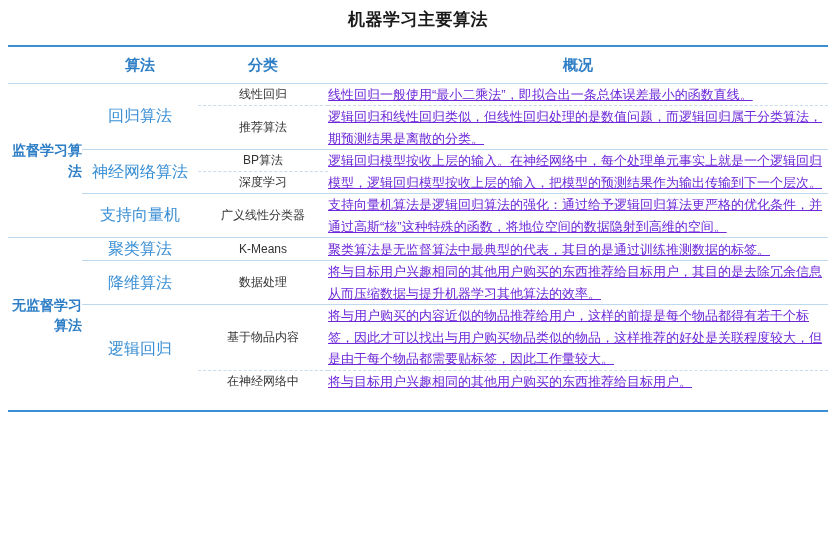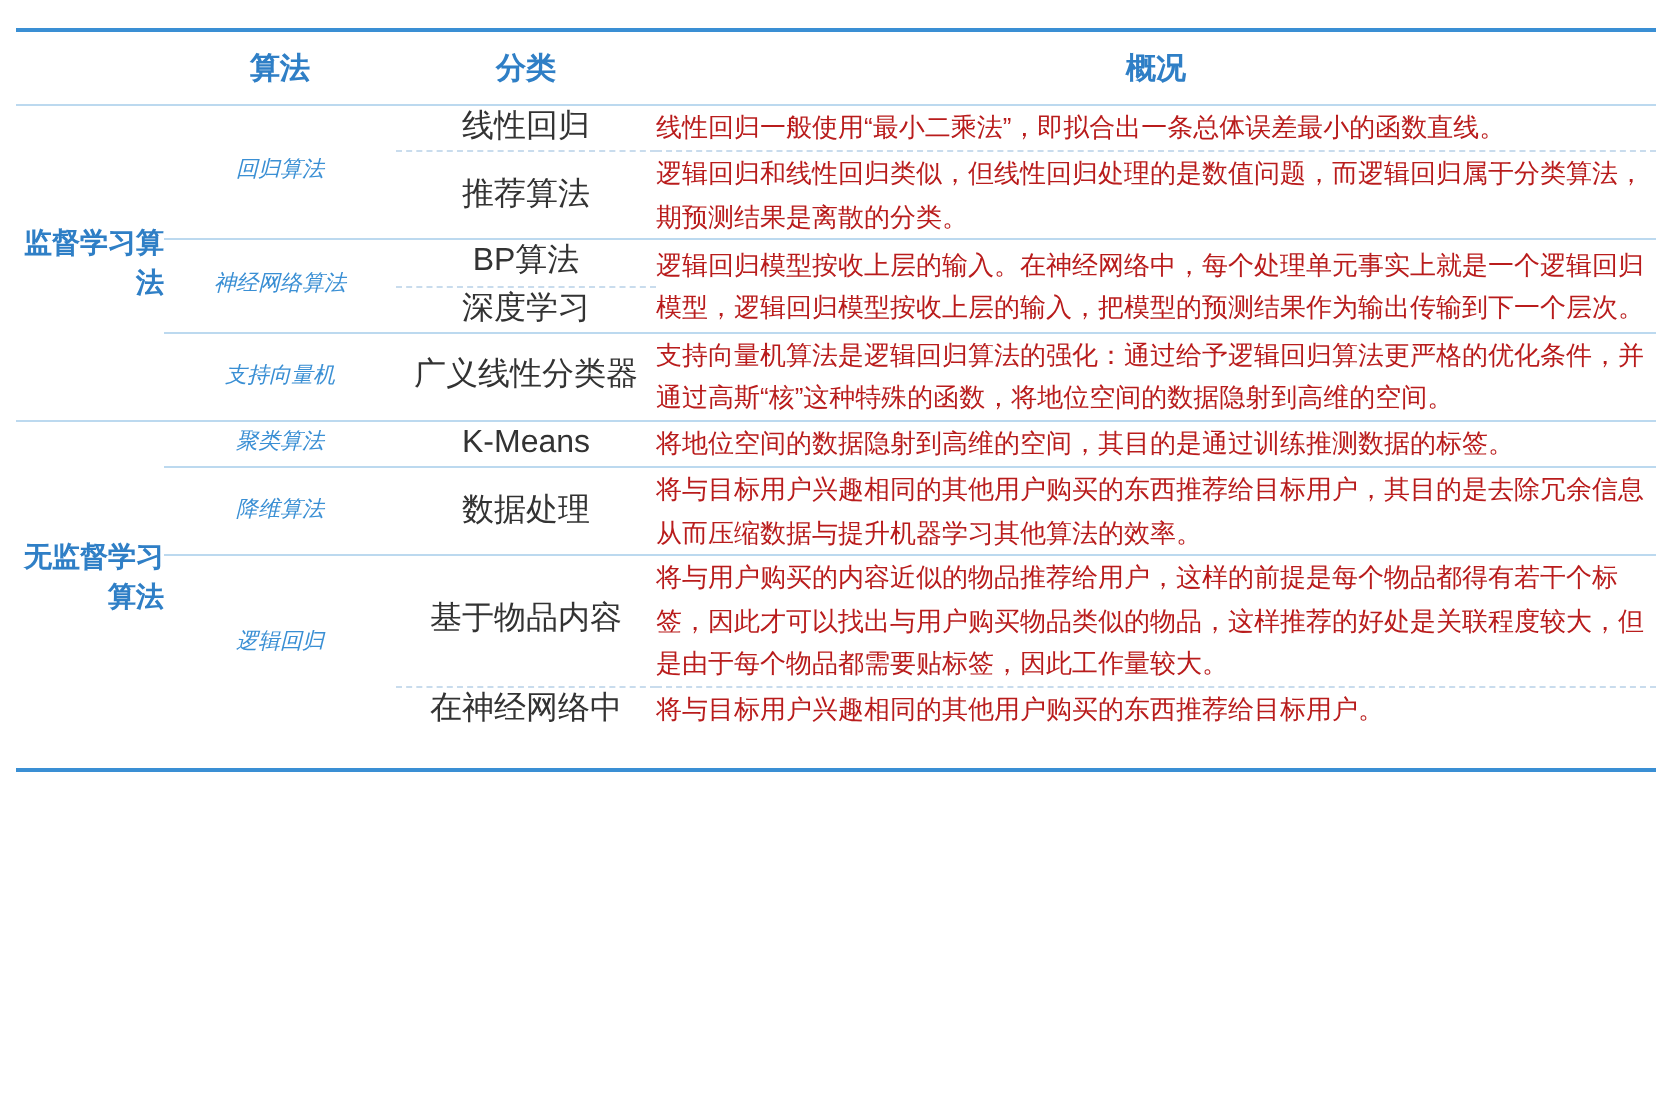--- a/index.html
+++ b/index.html
@@ -55,55 +55,56 @@
   .group-cell {
     text-align: right;
     font-size: 14px;
     font-weight: bold;
     color: #2f7fc6;
     line-height: 1.45;
     border-right: none;
   }
   .algo-cell {
     text-align: center;
-    font-size: 11px;
+    font-size: 16px;
     color: #3a8fd4;
     line-height: 1.4;
-    font-style: italic;
   }
   .class-cell {
     text-align: center;
-    font-size: 16px;
+    font-size: 12px;
     color: #333333;
     line-height: 1.4;
   }
   .desc-cell {
     font-size: 13px;
-    color: #b91c1c;
+    color: #6d28d9;
     line-height: 1.65;
     padding: 8px 6px 8px 10px;
     text-align: left;
+    text-decoration: underline;
   }
   .sep-dashed {
     border-top: 1px dashed #c9dced;
   }
   .sep-solid {
     border-top: 1px solid #bcd9ef;
   }
   .bottom-rule {
     width: 820px;
     margin: 0 auto;
     border-top: 2px solid #3a8fd4;
   }
 </style>
 </head>
 <body>
 
 <div class="page">
 
+  <div class="title">机器学习主要算法</div>
 
   <table class="ml-table">
     <colgroup>
       <col class="col-group">
       <col class="col-algo">
       <col class="col-class">
       <col class="col-desc">
     </colgroup>
     <tbody>
       <tr class="head-row">
@@ -134,21 +135,21 @@
       <tr>
         <td class="algo-cell sep-solid">支持向量机</td>
         <td class="class-cell sep-solid">广义线性分类器</td>
         <td class="desc-cell sep-solid">支持向量机算法是逻辑回归算法的强化：通过给予逻辑回归算法更严格的优化条件，并通过高斯“核”这种特殊的函数，将地位空间的数据隐射到高维的空间。</td>
       </tr>
 
       <tr>
         <td class="group-cell sep-solid" rowspan="4">无监督学习算法</td>
         <td class="algo-cell sep-solid">聚类算法</td>
         <td class="class-cell sep-solid">K-Means</td>
-        <td class="desc-cell sep-solid">将地位空间的数据隐射到高维的空间，其目的是通过训练推测数据的标签。</td>
+        <td class="desc-cell sep-solid">聚类算法是无监督算法中最典型的代表，其目的是通过训练推测数据的标签。</td>
       </tr>
       <tr>
         <td class="algo-cell sep-solid">降维算法</td>
         <td class="class-cell sep-solid">数据处理</td>
         <td class="desc-cell sep-solid">将与目标用户兴趣相同的其他用户购买的东西推荐给目标用户，其目的是去除冗余信息从而压缩数据与提升机器学习其他算法的效率。</td>
       </tr>
       <tr>
         <td class="algo-cell sep-solid" rowspan="2">逻辑回归</td>
         <td class="class-cell sep-solid">基于物品内容</td>
         <td class="desc-cell sep-solid">将与用户购买的内容近似的物品推荐给用户，这样的前提是每个物品都得有若干个标签，因此才可以找出与用户购买物品类似的物品，这样推荐的好处是关联程度较大，但是由于每个物品都需要贴标签，因此工作量较大。</td>

